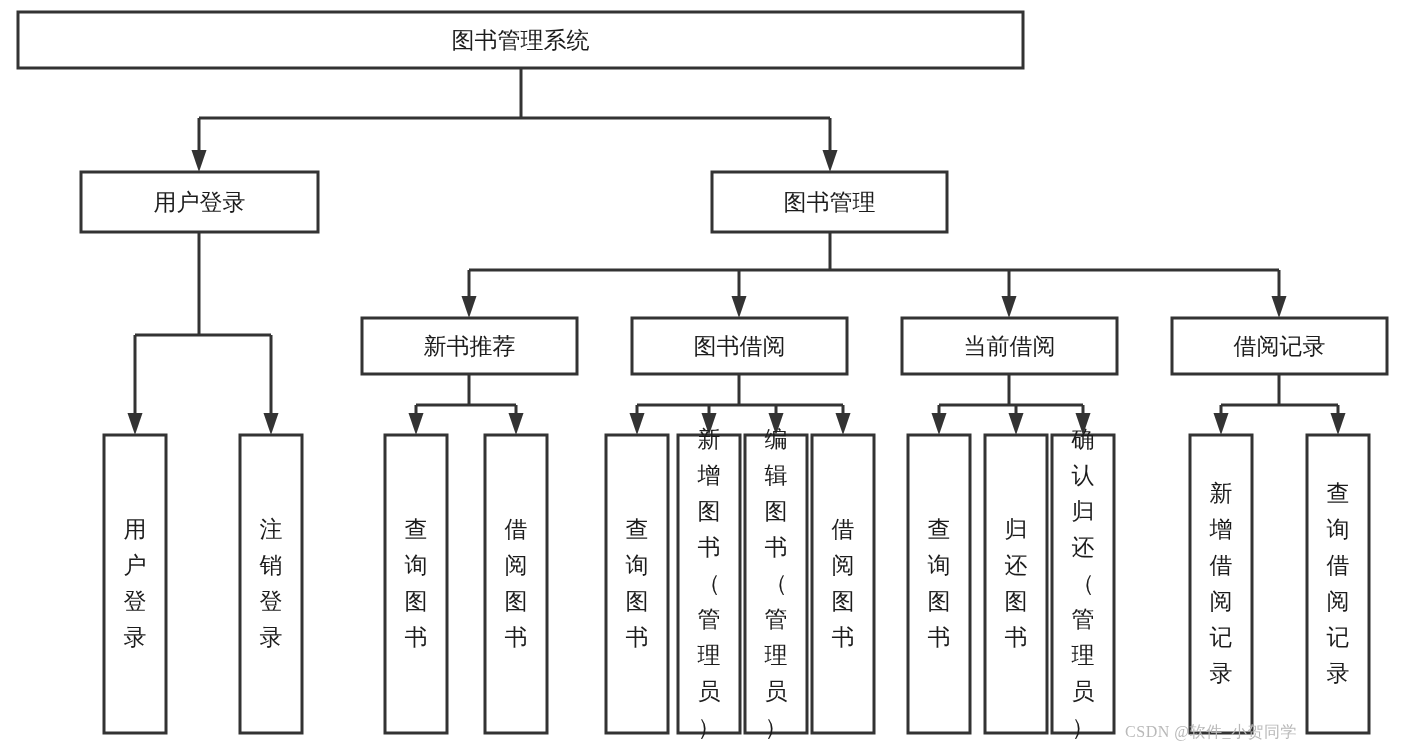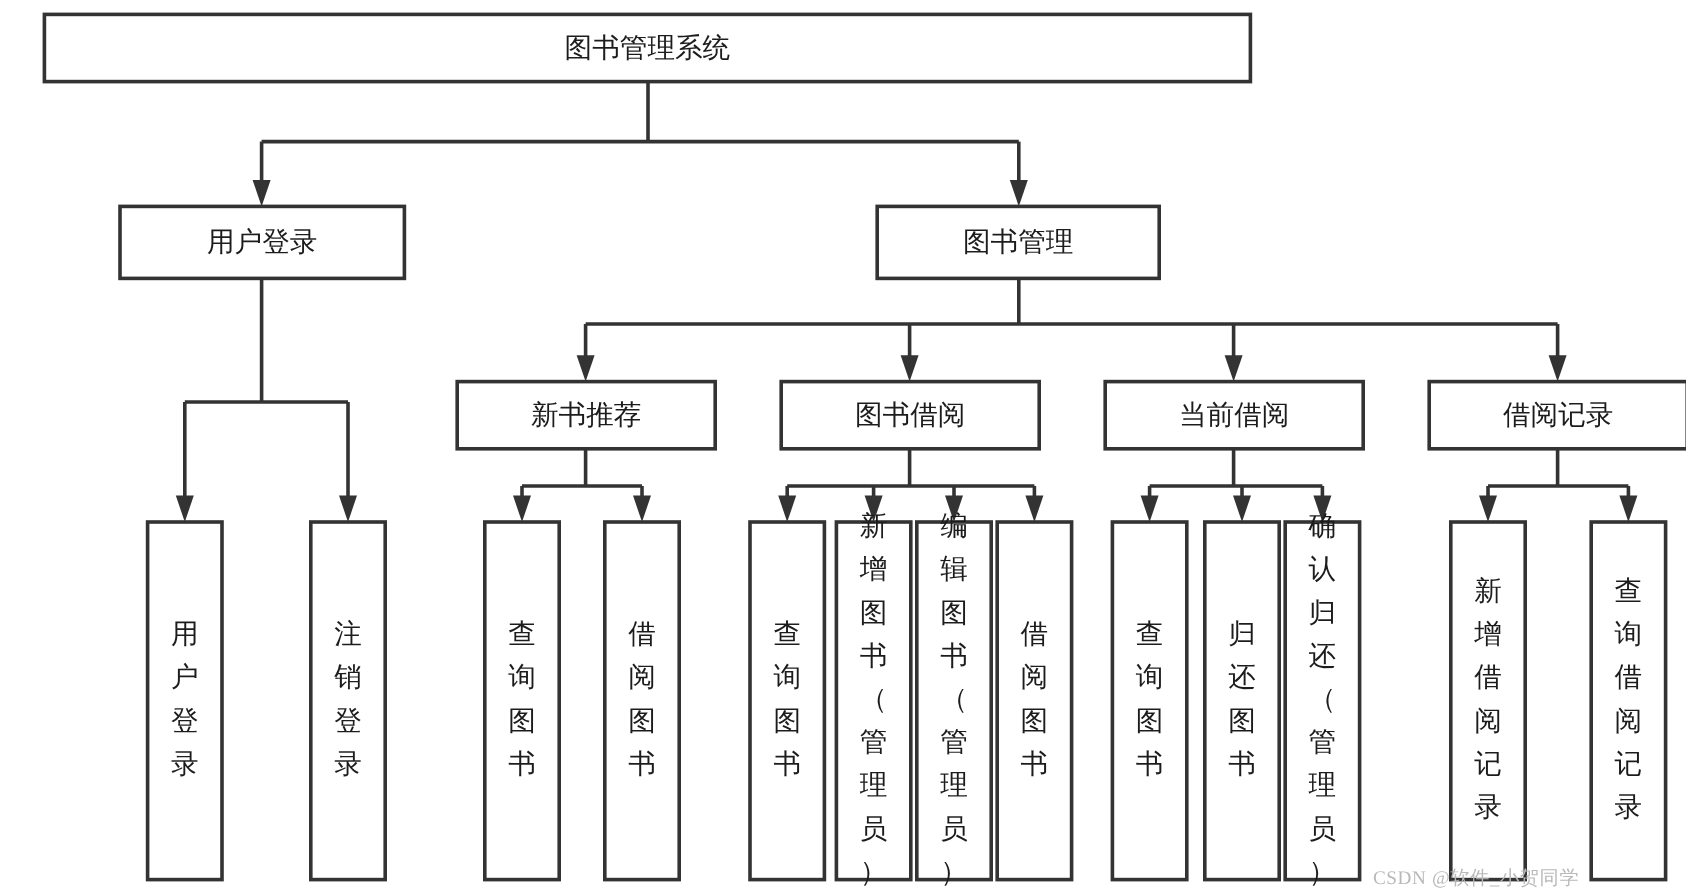--- a/index.html
+++ b/index.html
@@ -14,21 +14,20 @@
     position: relative;
     overflow: hidden;
     font-family: "DejaVu Sans", "Liberation Sans", sans-serif;
   }
   #diagram-root {
     position: absolute;
     left: 0;
     top: 0;
     width: 1305px;
     height: 747px;
-    margin-left: 19px;
   }
   svg.flow {
     display: block;
     width: 1405px;
     height: 747px;
   }
   .node-rect {
     fill: #ffffff;
     stroke: #333333;
     stroke-width: 3;

